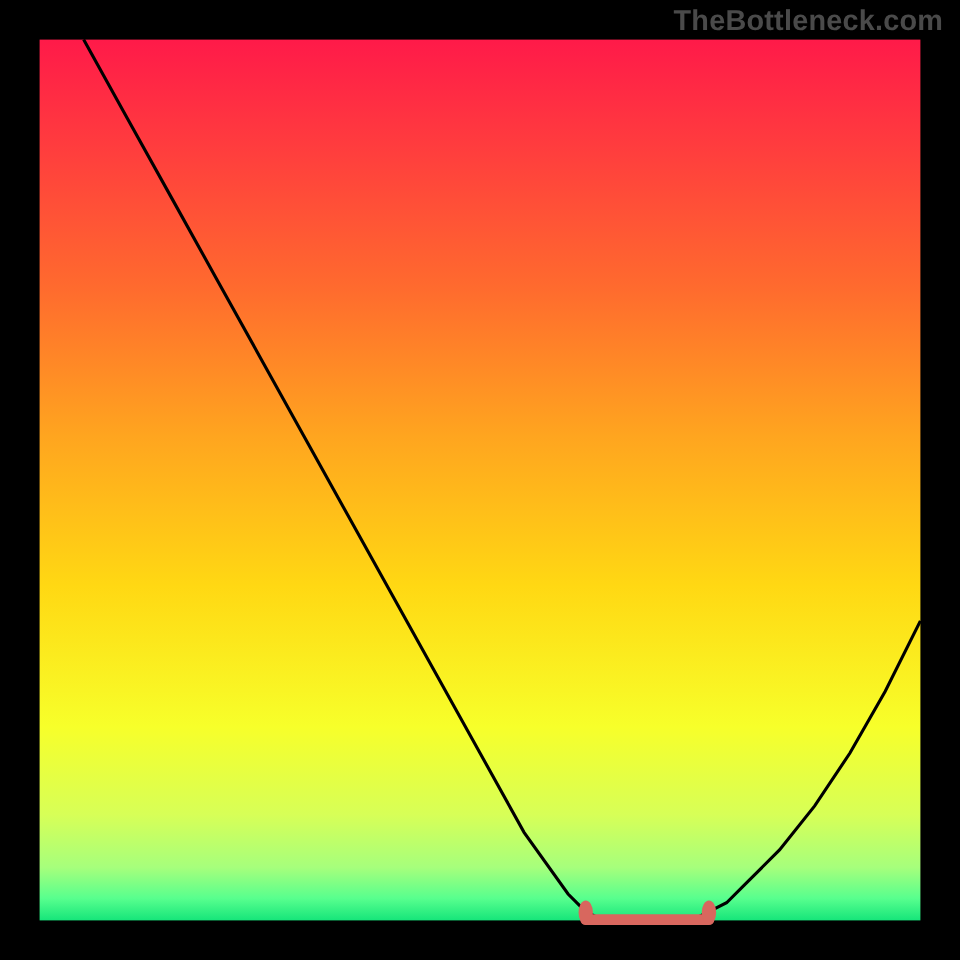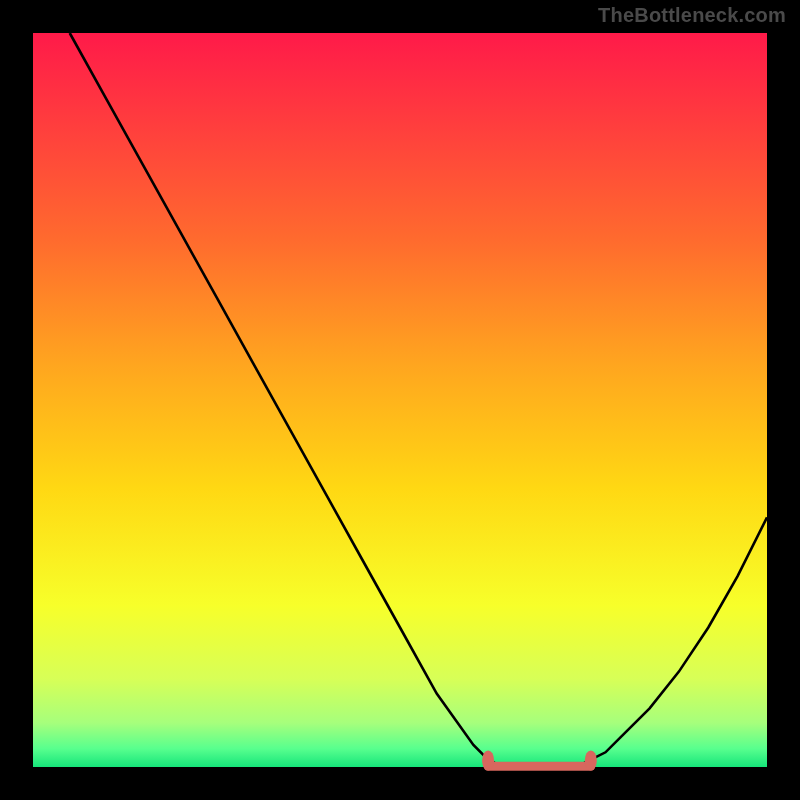--- a/index.html
+++ b/index.html
@@ -14,21 +14,21 @@
   .container {
     position: relative;
     width: 800px;
     height: 800px;
   }
   .watermark {
     position: absolute;
     top: 4px;
     right: 14px;
     color: #4a4a4a;
-    font-size: 20px;
+    font-size: 24px;
     font-weight: 600;
     letter-spacing: 0.2px;
     z-index: 5;
   }
   svg.plot {
     position: absolute;
     left: 0;
     top: 0;
     width: 800px;
     height: 800px;

